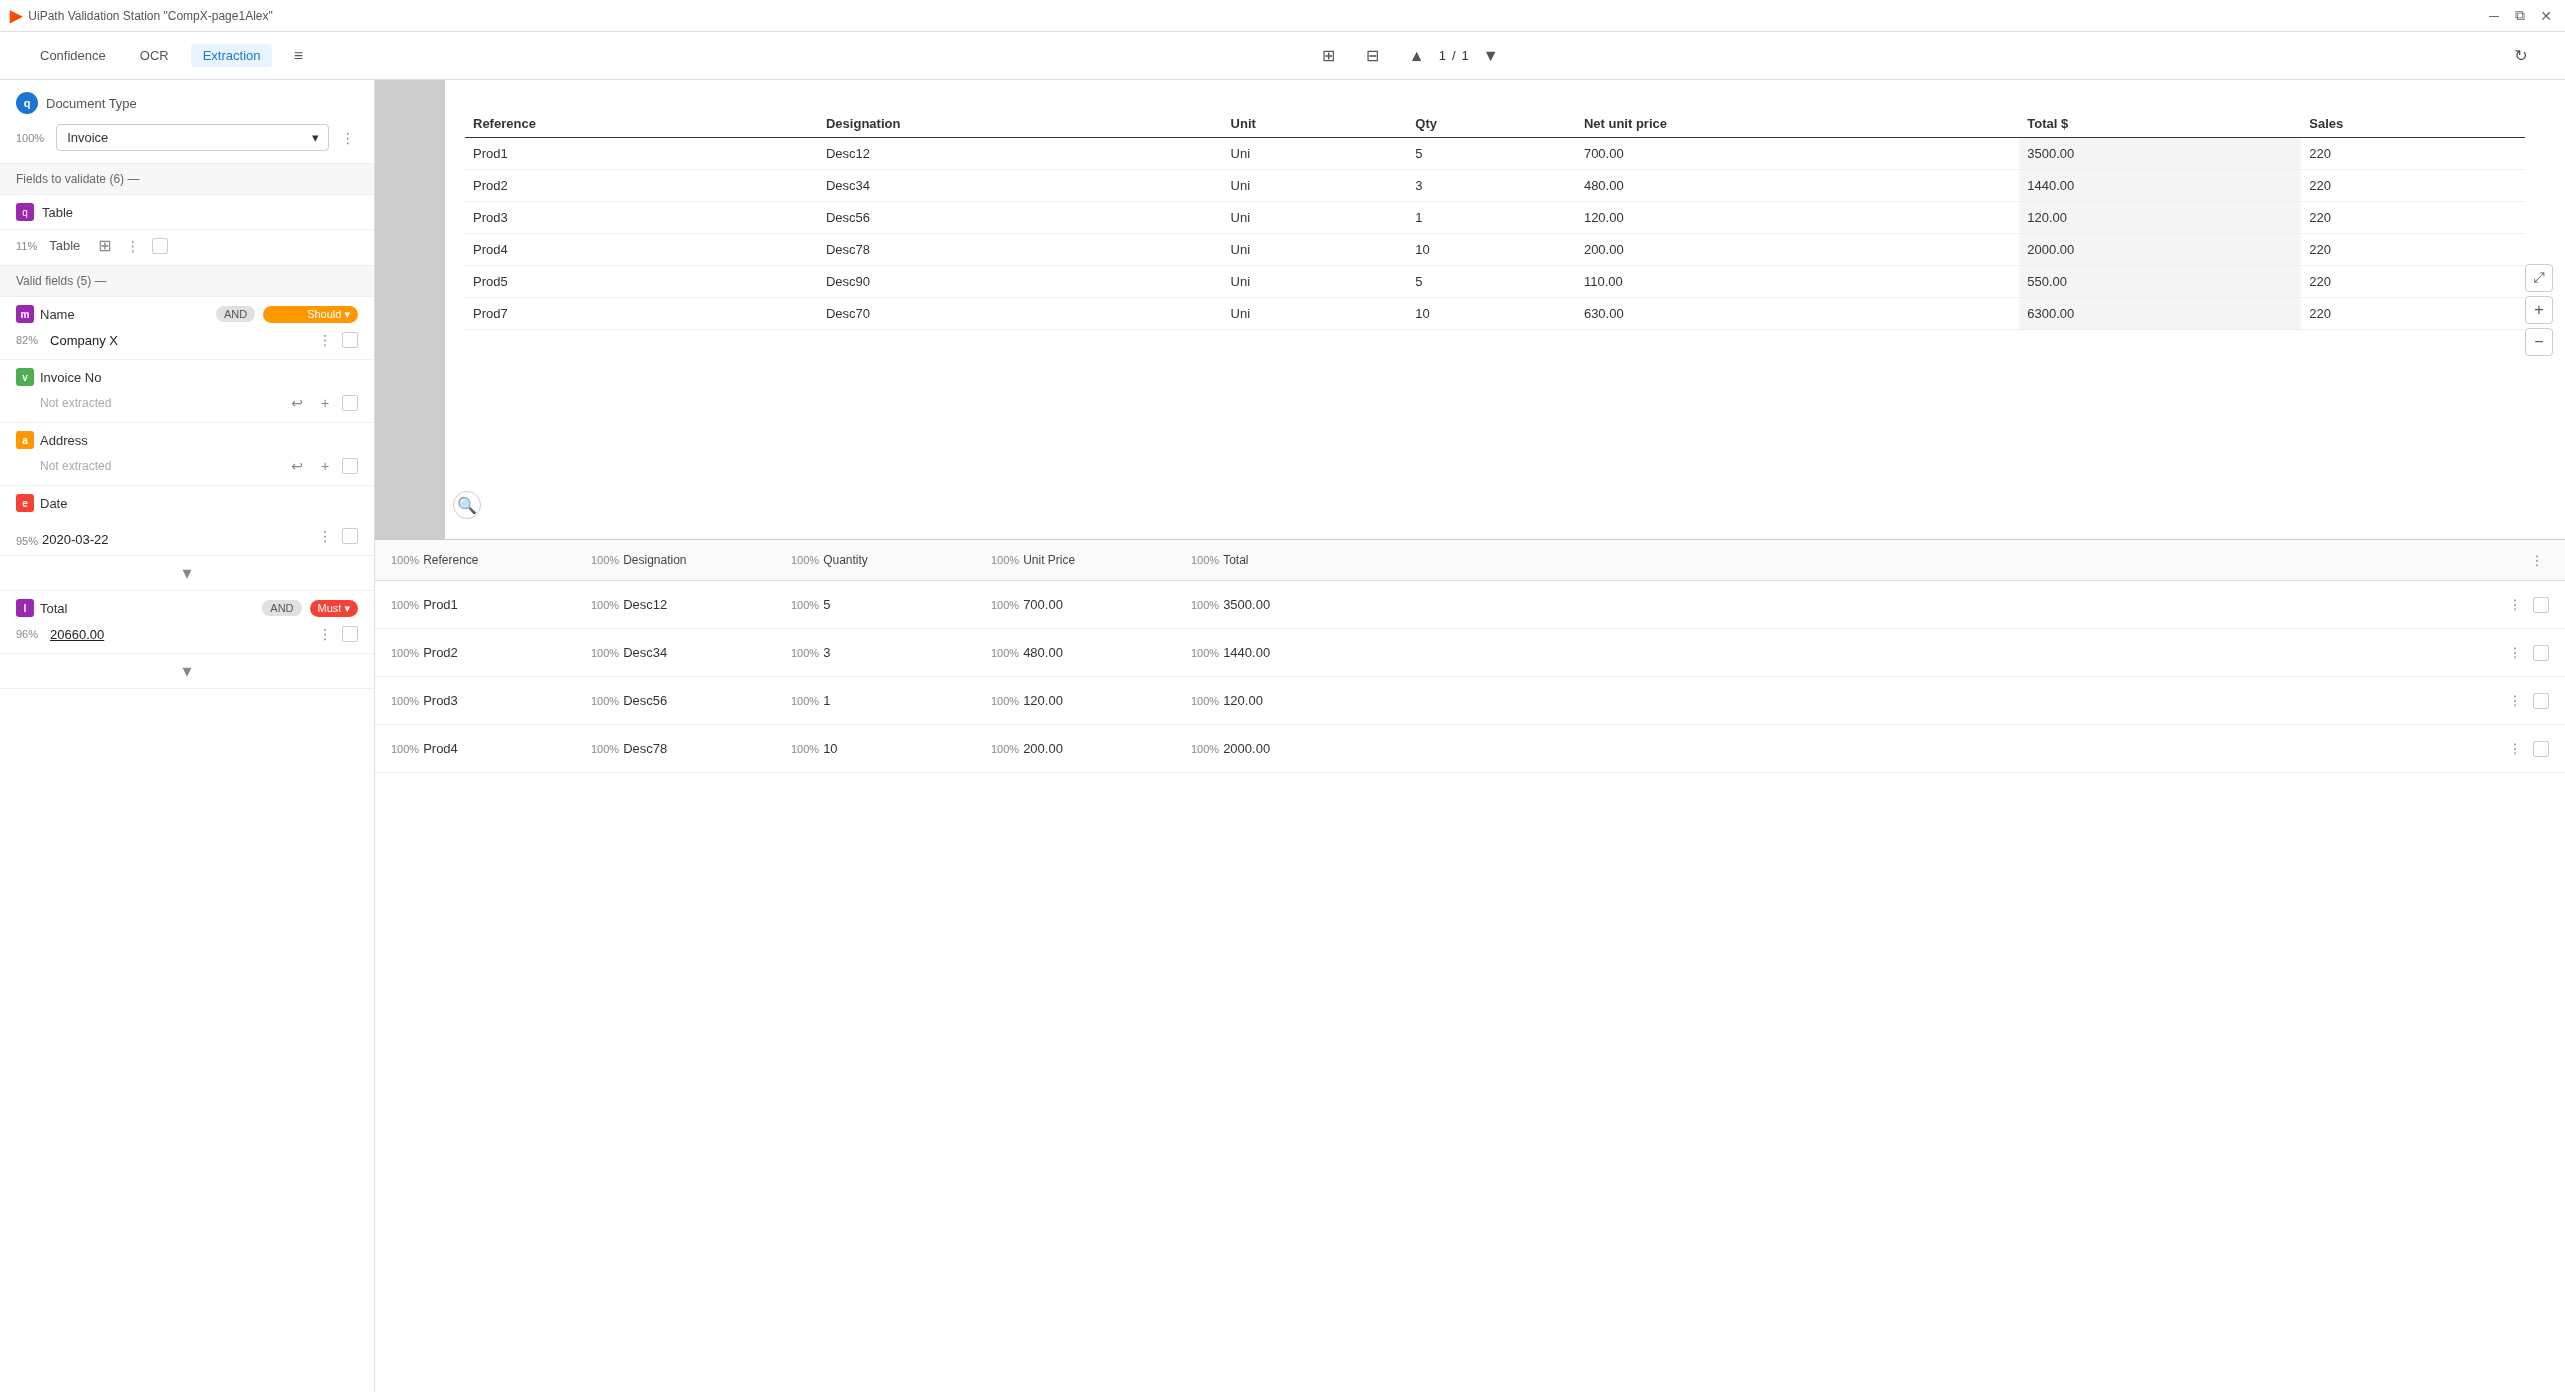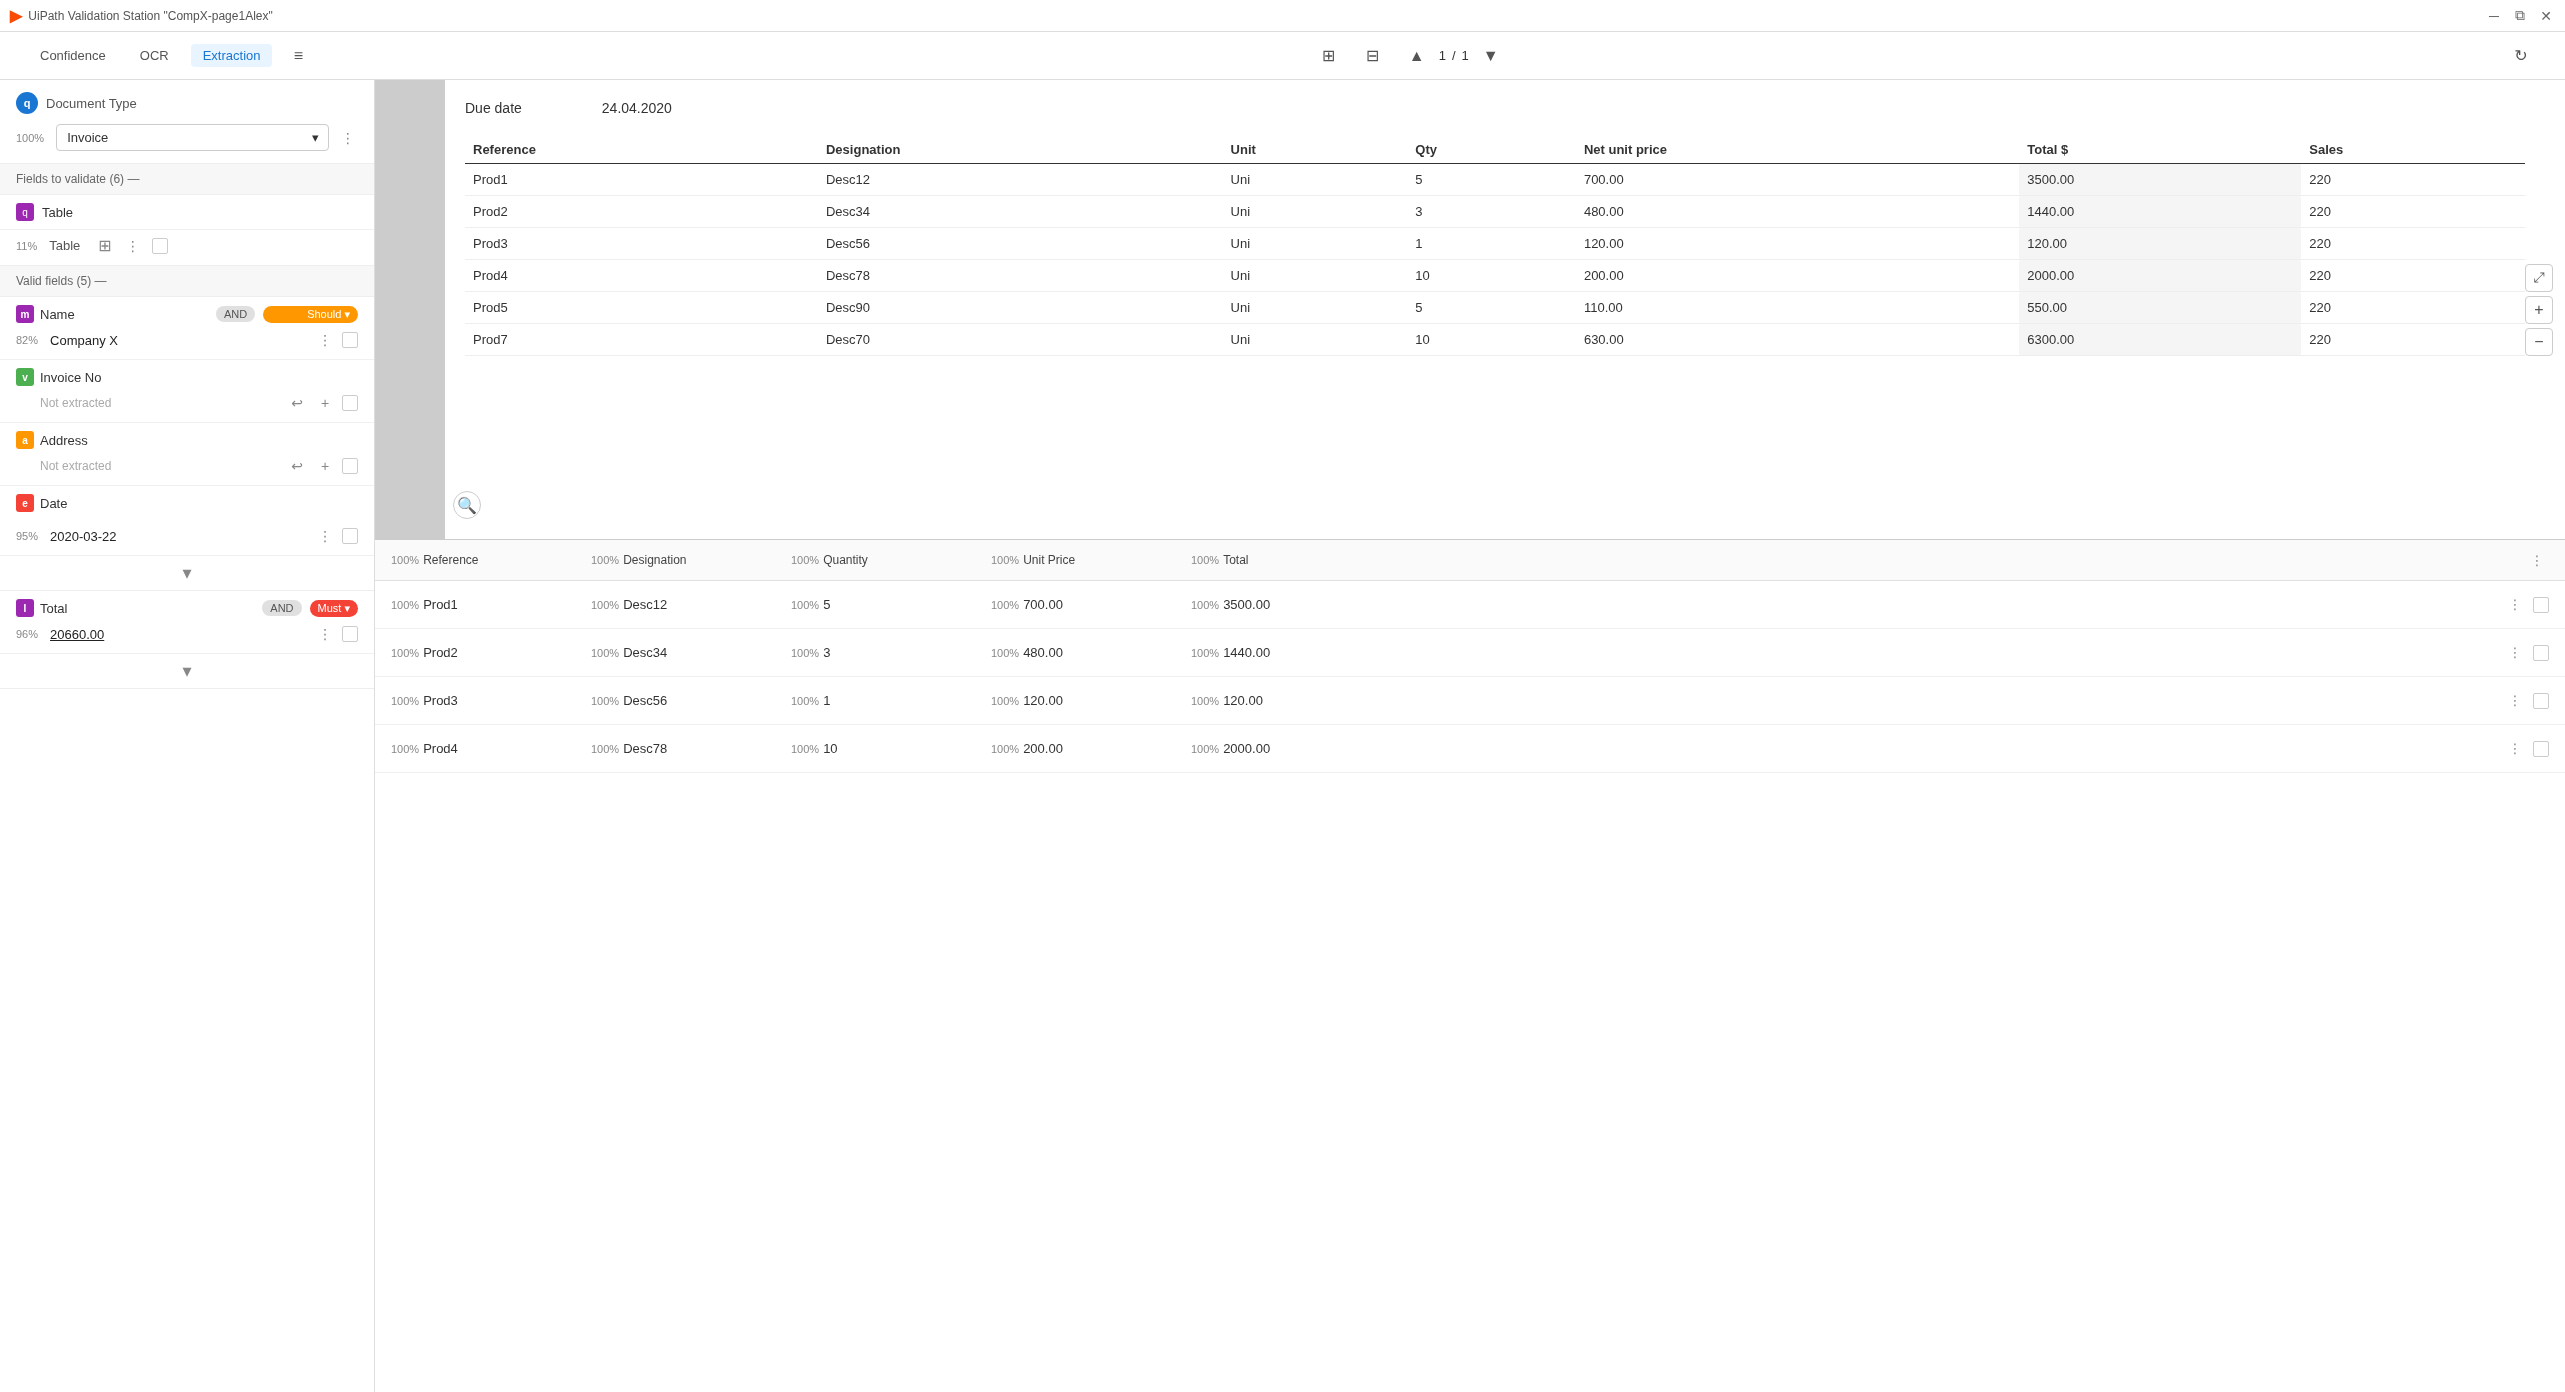--- a/index.html
+++ b/index.html
@@ -432,21 +432,21 @@
           <div class="field-checkbox"></div>
         </div>
       </div>
     </div>
 
     <div class="field-item">
       <div class="field-header">
         <div class="field-icon" style="background:#f44336;">e</div>
         <span class="field-name">Date</span>
       </div>
-      <div style="display:flex; align-items:center; gap:8px;margin-top:13px;">
+      <div style="display:flex; align-items:flex-end; margin-top:13px;">
         <span class="field-confidence">95%</span>
         <span class="field-value" style="margin-left:0; flex:1;">2020-03-22</span>
         <div class="field-actions">
           <button class="field-action-btn">⋮</button>
           <div class="field-checkbox"></div>
         </div>
       </div>
     </div>
 
     <div class="scroll-indicator">
@@ -477,24 +477,20 @@
   </div>
 
   <div class="content-area">
 
     <div class="doc-viewer">
       <div class="doc-page">
 
         <div style="position:absolute; left:0; top:0; width:70px; height:100%; background:#ccc;"></div>
         <div style="margin-left:70px; padding: 20px 40px 20px 20px;">
 
-          <div class="doc-due-date">
-            <span>Due date</span>
-            <span>24.04.2020</span>
-          </div>
 
           <table class="doc-table">
             <thead>
               <tr>
                 <th>Reference</th>
                 <th>Designation</th>
                 <th>Unit</th>
                 <th>Qty</th>
                 <th>Net unit price</th>
                 <th>Total $</th>

